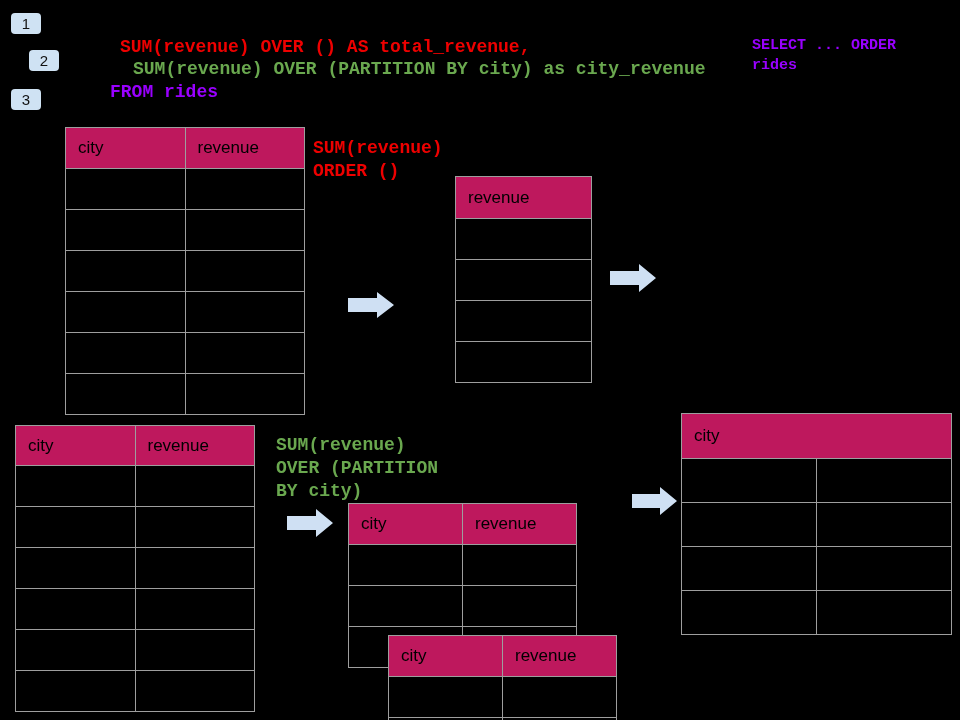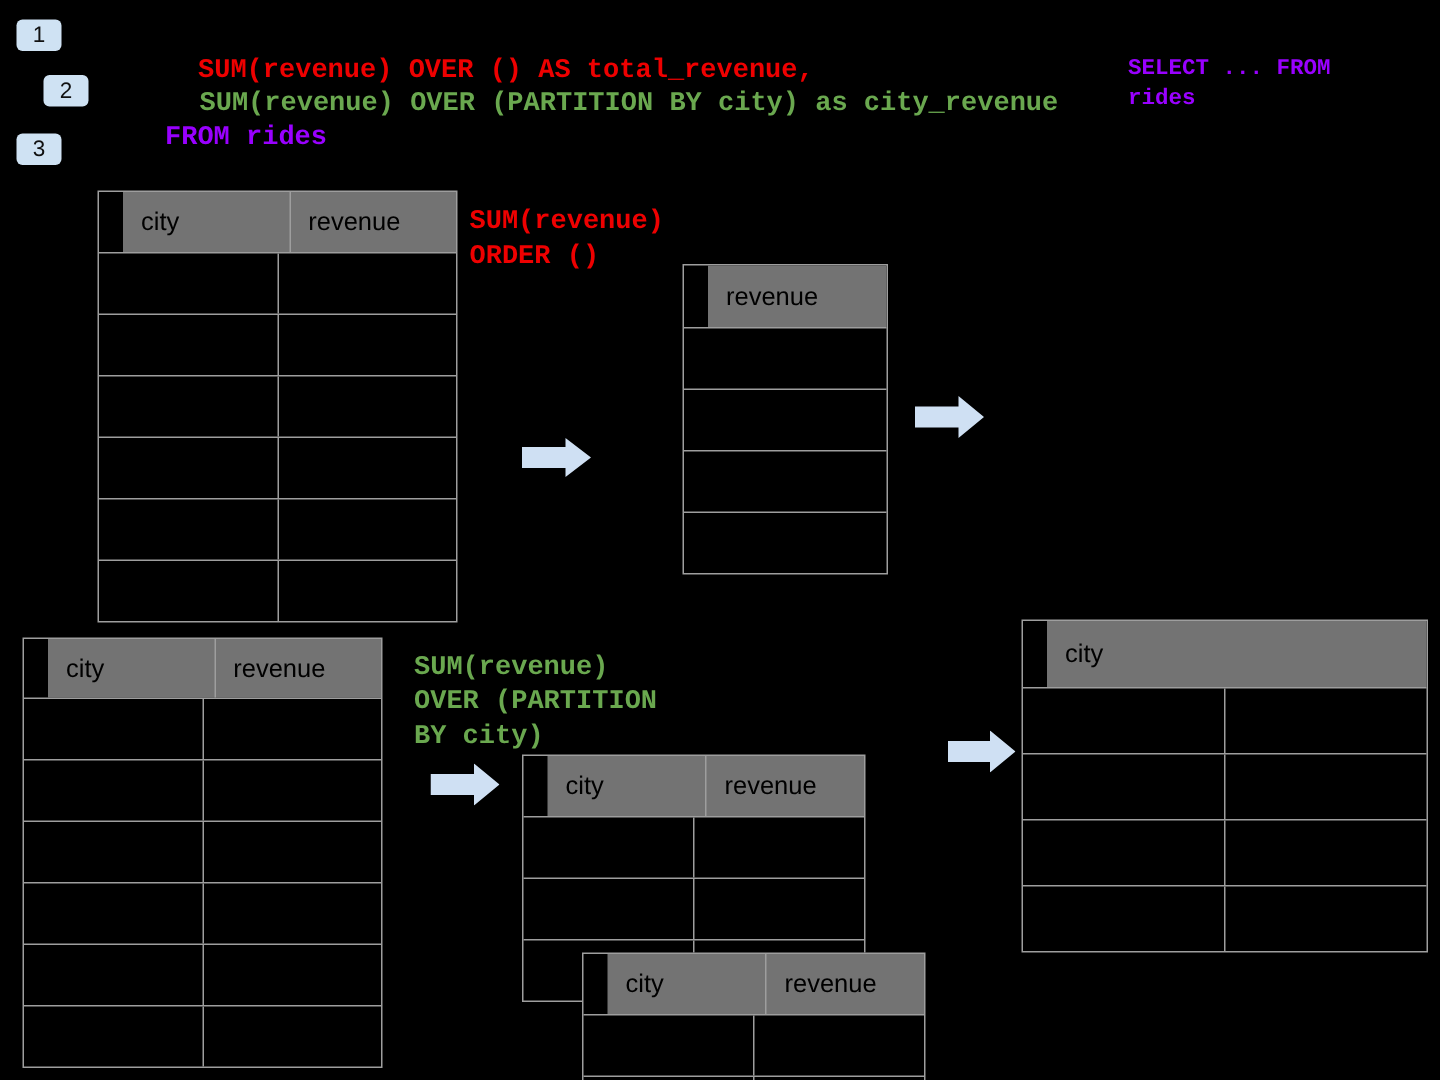--- a/index.html
+++ b/index.html
@@ -29,43 +29,43 @@
     position:absolute; width:30px; height:21px; background:#cfe2f3;
     border-radius:4px; color:#111; font-size:15px;
     display:flex; align-items:center; justify-content:center;
   }
   
   .tbl {
     position:absolute; display:flex; flex-direction:column;
     border:1px solid #9e9e9e; box-sizing:border-box; background:#000;
   }
   .tr { display:flex; flex:1 1 auto; border-top:1px solid #9e9e9e; min-height:0; }
-  .tr.head { border-top:none; background:#737373; flex:0 0 auto;margin-left:16px; }
+  .tr.head { border-top:none; background:#be185d; flex:0 0 auto; }
   .td { flex:1 1 0; border-left:1px solid #9e9e9e; min-width:0; }
   .td:first-child { border-left:none; }
   .head .td {
     display:flex; align-items:center; padding-left:12px;
     color:#000; font-size:17px;
   }
   .arrow { position:absolute; }
 </style>
 </head>
 <body>
 
 <div id="stage">
 
   <div class="badge" style="left:11px; top:13px;">1</div>
   <div class="badge" style="left:29px; top:50px;">2</div>
   <div class="badge" style="left:11px; top:89px;">3</div>
 
-  <div class="code-line red" style="left:132px; top:36px;">SUM(revenue) OVER () AS total_revenue,</div>
+  <div class="code-line red" style="left:120px; top:36px;">SUM(revenue) OVER () AS total_revenue,</div>
   <div class="code-line green" style="left:133px; top:58px;text-align:center;">SUM(revenue) OVER (PARTITION BY city) as city_revenue</div>
   <div class="code-line purple" style="left:110px; top:81px;">FROM rides</div>
 
-  <div class="side-note"><span>SELECT ... FROM</span><br><span>rides</span></div>
+  <div class="side-note"><span>SELECT ... ORDER</span><br><span>rides</span></div>
 
   <div class="tbl" style="left:65px; top:127px; width:240px; height:288px;">
     <div class="tr head" style="flex:0 0 40px;">
       <div class="td">city</div>
       <div class="td">revenue</div>
     </div>
     <div class="tr">
         <div class="td"></div>
         <div class="td"></div>
       </div>

